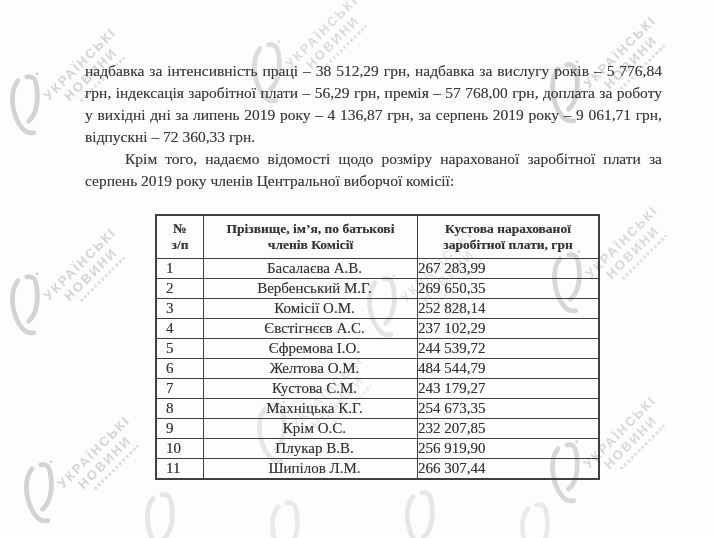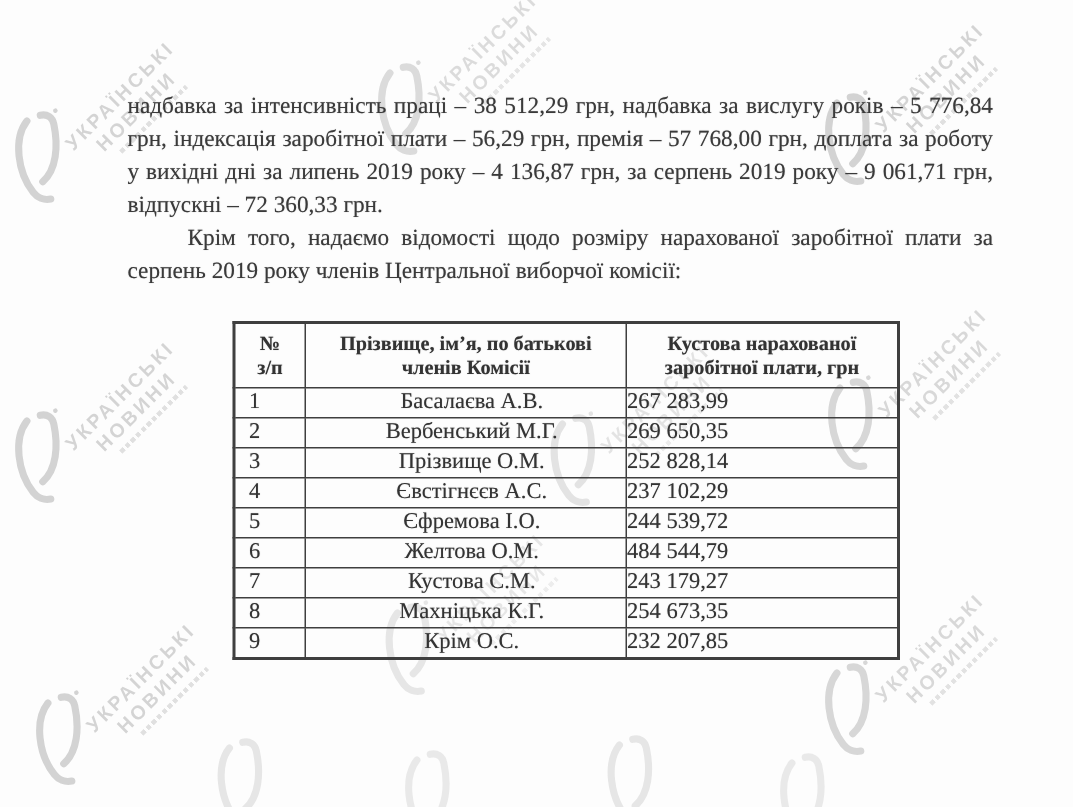--- a/index.html
+++ b/index.html
@@ -233,21 +233,21 @@
           <td class="c-name">Басалаєва А.В.</td>
           <td class="c-amount">267 283,99</td>
         </tr>
         <tr>
           <td class="c-num">2</td>
           <td class="c-name">Вербенський М.Г.</td>
           <td class="c-amount">269 650,35</td>
         </tr>
         <tr>
           <td class="c-num">3</td>
-          <td class="c-name">Прізвище О.М.</td>
+          <td class="c-name">Комісії О.М.</td>
           <td class="c-amount">252 828,14</td>
         </tr>
         <tr>
           <td class="c-num">4</td>
           <td class="c-name">Євстігнєєв А.С.</td>
           <td class="c-amount">237 102,29</td>
         </tr>
         <tr>
           <td class="c-num">5</td>
           <td class="c-name">Єфремова І.О.</td>
@@ -265,17 +265,27 @@
         </tr>
         <tr>
           <td class="c-num">8</td>
           <td class="c-name">Махніцька К.Г.</td>
           <td class="c-amount">254 673,35</td>
         </tr>
         <tr>
           <td class="c-num">9</td>
           <td class="c-name">Крім О.С.</td>
           <td class="c-amount">232 207,85</td>
+        </tr>
+        <tr>
+          <td class="c-num">10</td>
+          <td class="c-name">Плукар В.В.</td>
+          <td class="c-amount">256 919,90</td>
+        </tr>
+        <tr>
+          <td class="c-num">11</td>
+          <td class="c-name">Шипілов Л.М.</td>
+          <td class="c-amount">266 307,44</td>
         </tr>
       </tbody>
     </table>
   </div>
 </div>
 
 </body></html>

